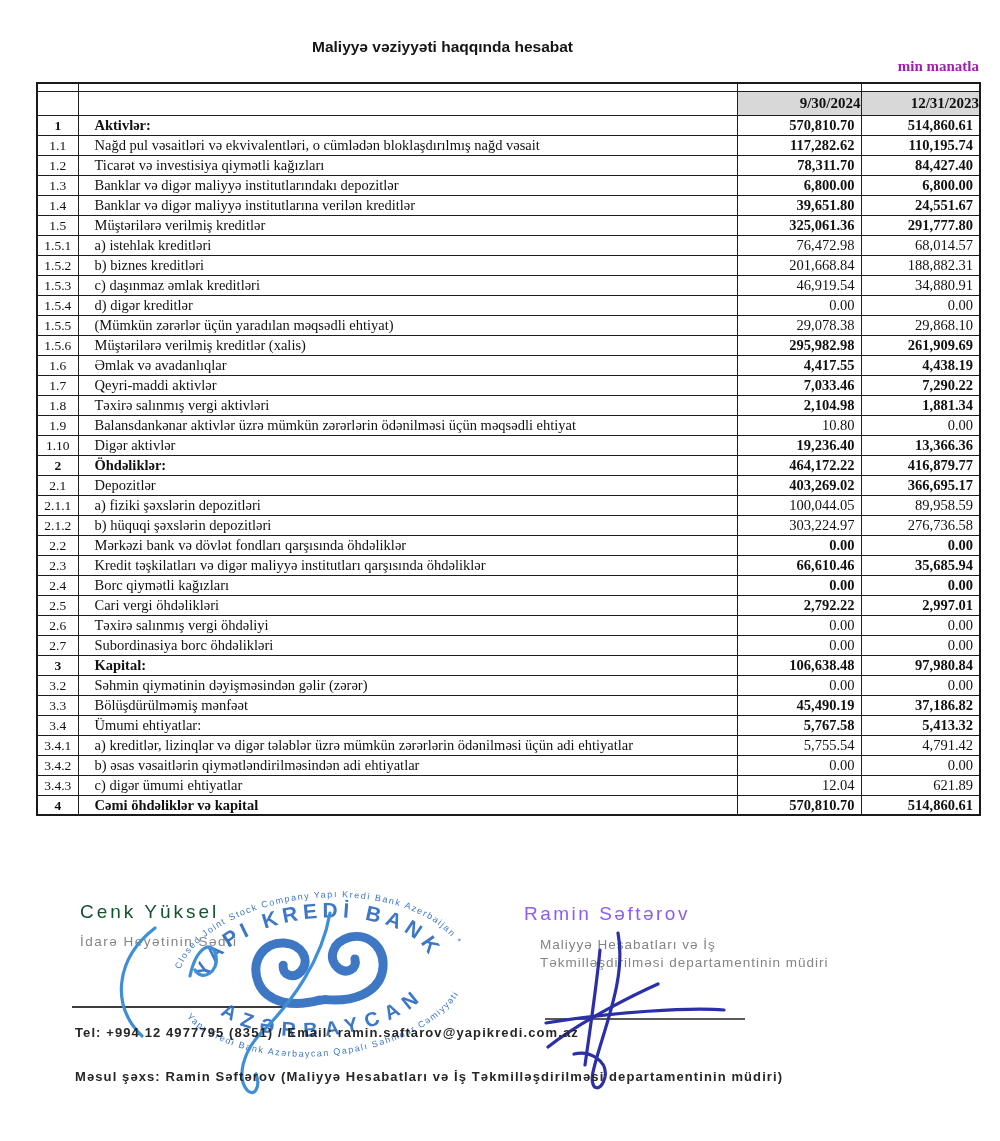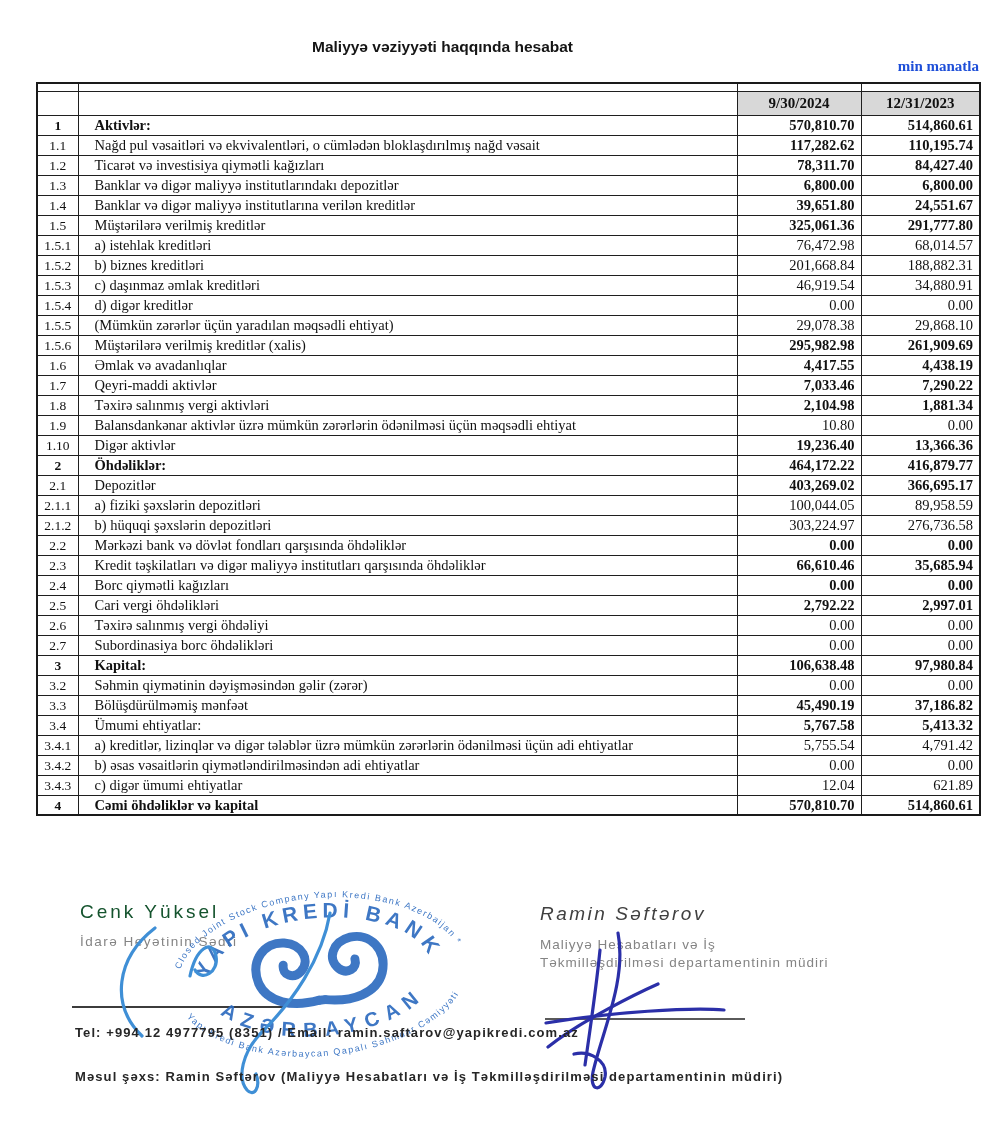--- a/index.html
+++ b/index.html
@@ -8,32 +8,32 @@
     width:1000px; height:1141px; position:relative;
     font-family:"Liberation Serif", serif; color:#111;
     overflow:hidden;
   }
   .doc-title {
     position:absolute; top:38px; left:0; width:885px; text-align:center;
     font-family:"Liberation Sans", sans-serif; font-weight:700; font-size:15.5px; color:#151515;
   }
   .unit-note {
     position:absolute; top:58px; left:38px; width:941px; text-align:right;
-    font-size:15px; font-weight:700; color:#1d4ed8;
+    font-size:15px; font-weight:700; color:#a21caf;
   }
   table.balance {
     position:absolute; top:82px; left:36px; width:943px;
     border-collapse:collapse; table-layout:fixed;
   }
   table.balance td { border:1.6px solid #1f1f1f; overflow:hidden; }
   table.balance { border:2.5px solid #1a1a1a; }
   tr.spacer-row td { height:8px; }
   tr.header-row td { height:24px; }
   td.c-head {
-    background:#d8d8d8; text-align:center; font-weight:700; font-size:15px;
+    background:#d8d8d8; text-align:right; font-weight:700; font-size:15px;
     font-family:"Liberation Serif", serif;
   }
   tbody tr td { height:20px; }
   td.c-no {
     text-align:center; font-size:13.5px; vertical-align:middle; line-height:1;
     padding-top:1px;
   }
   td.c-label {
     font-size:14.5px; padding-left:16px; vertical-align:middle; line-height:1;
     white-space:nowrap;
@@ -298,21 +298,21 @@
     <td class="c-no">4</td>
     <td class="c-label">Cəmi öhdəliklər və kapital</td>
     <td class="c-val">570,810.70</td>
     <td class="c-val">514,860.61</td>
   </tr>
     </tbody>
 </table>
 
 <div class="sig-name" style="left:80px;  top:901px;">Cenk Yüksel</div>
 <div class="sig-title" style="left:80px;  top:934px;">İdarə Heyətinin Sədri</div>
-<div class="sig-name" style="left:540px; top:903px; letter-spacing:2.5px; color:#404040;font-style:italic;">Ramin Səftərov</div>
+<div class="sig-name" style="left:524px; top:903px; letter-spacing:2.5px; color:#8b5cf6;">Ramin Səftərov</div>
 <div class="sig-title" style="left:540px; top:937px; letter-spacing:1px;">Maliyyə Hesabatları və İş</div>
 <div class="sig-title" style="left:540px; top:955px; letter-spacing:1px;">Təkmilləşdirilməsi departamentinin müdiri</div>
 
 <div class="sig-line" style="left:72px;  top:1006px; width:211px; height:2px;"></div>
 <div class="sig-line" style="left:545px; top:1018px; width:200px; height:1.5px; background:#5a5a5a;"></div>
 
 <svg class="stamp-svg" width="340" height="190" viewBox="0 0 340 190">
   <defs>
     <path id="arcOuterTop" d="M 26 100 A 144 80 0 0 1 314 100"></path>
     <path id="arcOuterBottom" d="M 22 96  A 148 82 0 0 0 318 96"></path>

